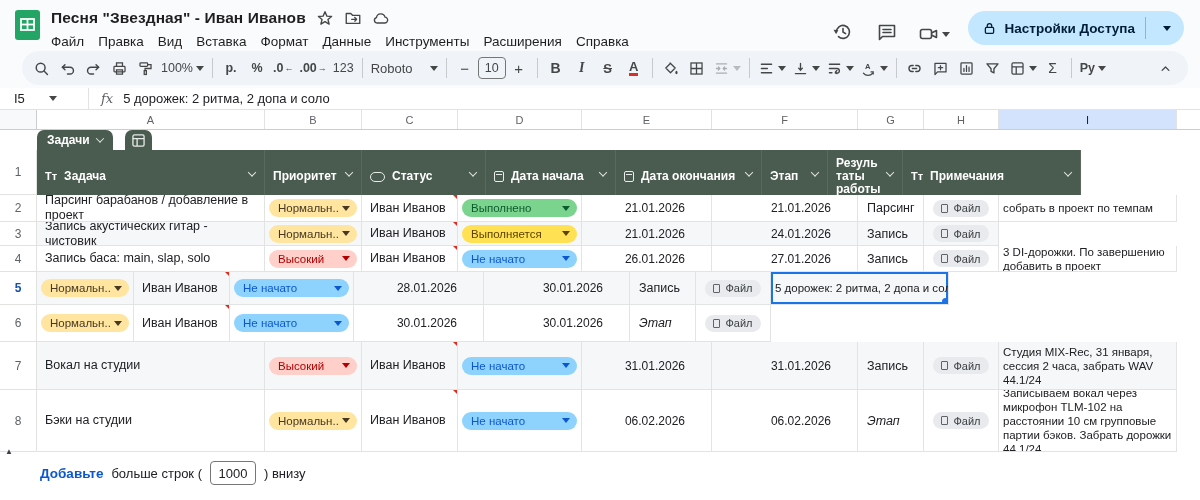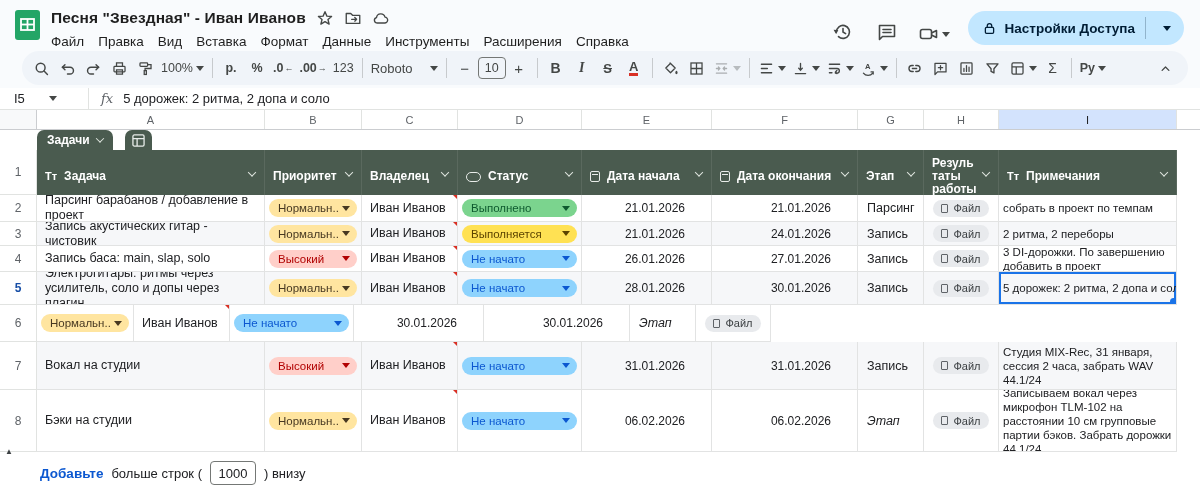--- a/index.html
+++ b/index.html
@@ -414,24 +414,20 @@
     <div class="numcell" style="height:45px">1</div>
   <div class="hcell" style="width: 228px; height: 45px;">
         <span class="ic-tt">Тт</span>
         <span class="hlabel">Задача</span>
         <span class="hchev"></span>
       </div>
       <div class="hcell" style="width: 97px; height: 45px;">
         <span class="hlabel">Приоритет</span>
         <span class="hchev"></span>
       </div>
-      <div class="hcell" style="width: 96px; height: 45px;">
-        <span class="hlabel">Владелец</span>
-        <span class="hchev"></span>
-      </div>
       <div class="hcell" style="width: 124px; height: 45px;">
         <span class="ic-chip"></span>
         <span class="hlabel">Статус</span>
         <span class="hchev"></span>
       </div>
       <div class="hcell" style="width: 130px; height: 45px;">
         <span class="ic-cal"></span>
         <span class="hlabel">Дата начала</span>
         <span class="hchev"></span>
       </div>
@@ -525,23 +521,20 @@
         </div>
     <div class="cell cg" style="width: 66px;">
           <span>Запись</span>
         </div>
     <div class="cell ch" style="width: 75px;">
       <span class="filechip">
             <span class="fileic"></span>
             <span>Файл</span>
           </span>
     </div>
-    <div class="cell ci" style="width: 178px;">
-          <span>2 ритма, 2 переборы</span>
-        </div>
   </div>
       <div class="r" style="height: 26px;">
     <div class="numcell">4</div>
     <div class="cell ca" style="width: 228px;">
           <span>Запись баса: main, slap, solo</span>
         </div>
     <div class="cell cb" style="width: 97px;">
       <span class="chip p-high">
             <span class="chiplabel">Высокий</span>
             <span class="ccaret"></span>
@@ -571,23 +564,20 @@
             <span class="fileic"></span>
             <span>Файл</span>
           </span>
     </div>
     <div class="cell ci" style="width: 178px;">
           <span>3 DI-дорожки. По завершению добавить в проект</span>
         </div>
   </div>
       <div class="r band" style="height: 33px;">
     <div class="numcell selnum">5</div>
-    <div class="cell ca" style="width: 228px;">
-          <span>Электрогитары: ритмы через усилитель, соло и допы через плагин</span>
-        </div>
     <div class="cell cb" style="width: 97px;">
       <span class="chip p-normal">
             <span class="chiplabel">Нормальн...</span>
             <span class="ccaret"></span>
           </span>
     </div>
     <div class="cell cc ca" style="width: 96px;">
           <span>Иван Иванов</span>
           <span class="notetri"></span>
         </div>

